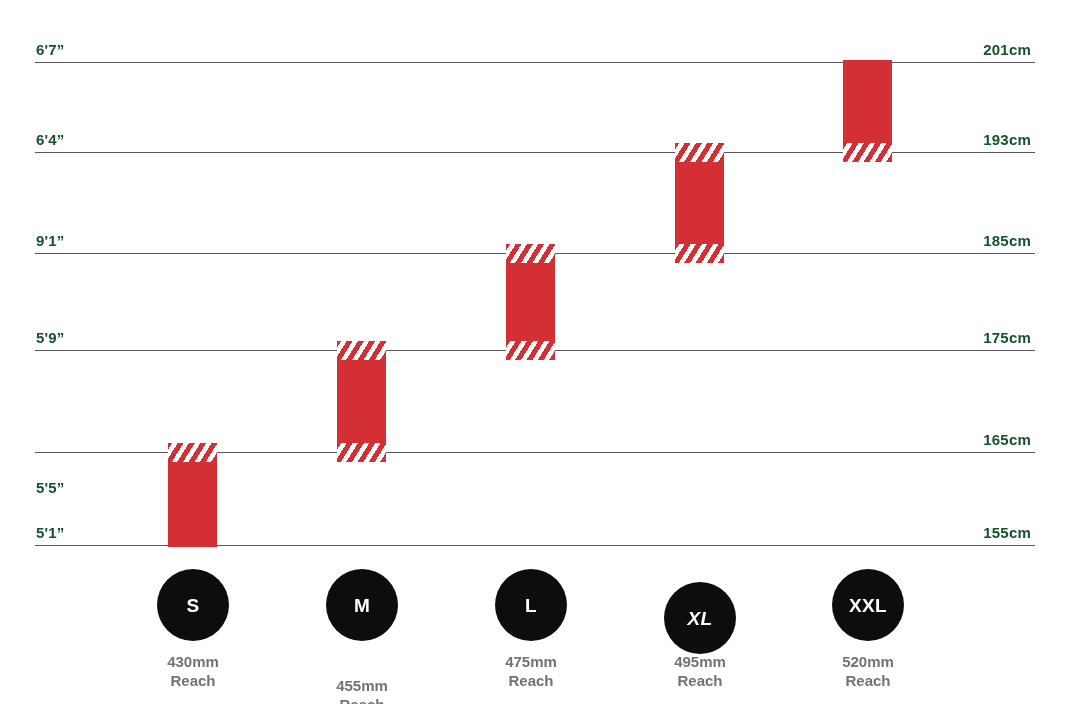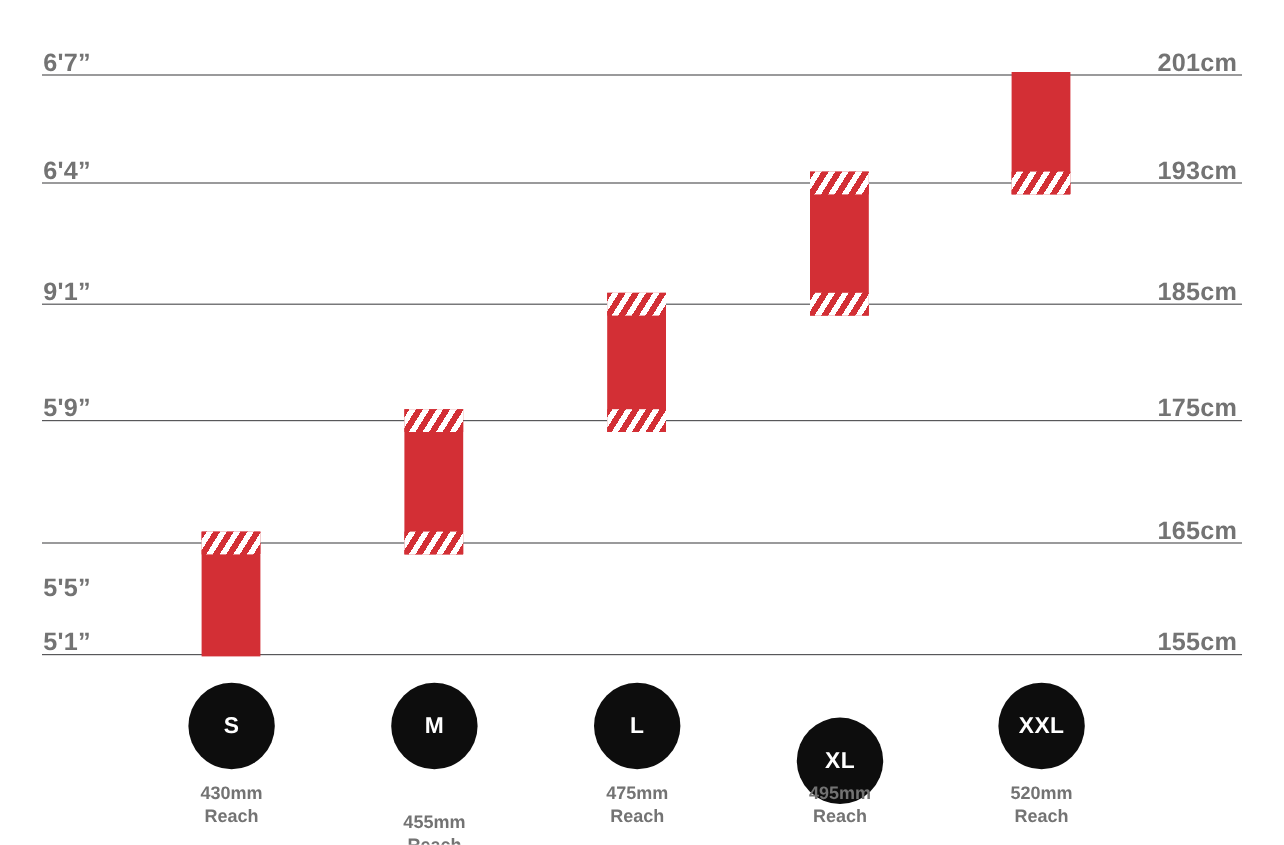--- a/index.html
+++ b/index.html
@@ -28,23 +28,23 @@
     position: absolute;
     height: 0;
     border-top: 1.5px solid #58585a;
     left: 35px;
     right: 35px;
   }
 
   
   .axis-label {
     position: absolute;
-    font-size: 21px;
-    font-weight: bold;
-    color: #737373;
+    font-size: 15px;
+    font-weight: bold;
+    color: #14532d;
     letter-spacing: 0.2px;
     white-space: nowrap;
     line-height: 1;
   }
   .axis-label.left  { left: 36px; }
   .axis-label.right { right: 39px; text-align: left; }
 
   
   #legend {
     position: absolute;
@@ -169,21 +169,21 @@
 
   <div class="size-circle" style="left:157px; top:569px;">
     <span class="size-circle-label">S</span>
   </div>
   <div class="size-circle" style="left:326px; top:569px;">
     <span class="size-circle-label">M</span>
   </div>
   <div class="size-circle" style="left:495px; top:569px;">
     <span class="size-circle-label">L</span>
   </div>
-  <div class="size-circle" style="left:664px; top:598px;">
+  <div class="size-circle" style="left:664px; top:582px;font-style:italic;">
     <span class="size-circle-label">XL</span>
   </div>
   <div class="size-circle" style="left:832px; top:569px;">
     <span class="size-circle-label">XXL</span>
   </div>
 
   <div class="reach-label" style="left:123px; width:140px; top:652px;">
     <div>430mm</div>
     <div>Reach</div>
   </div>

